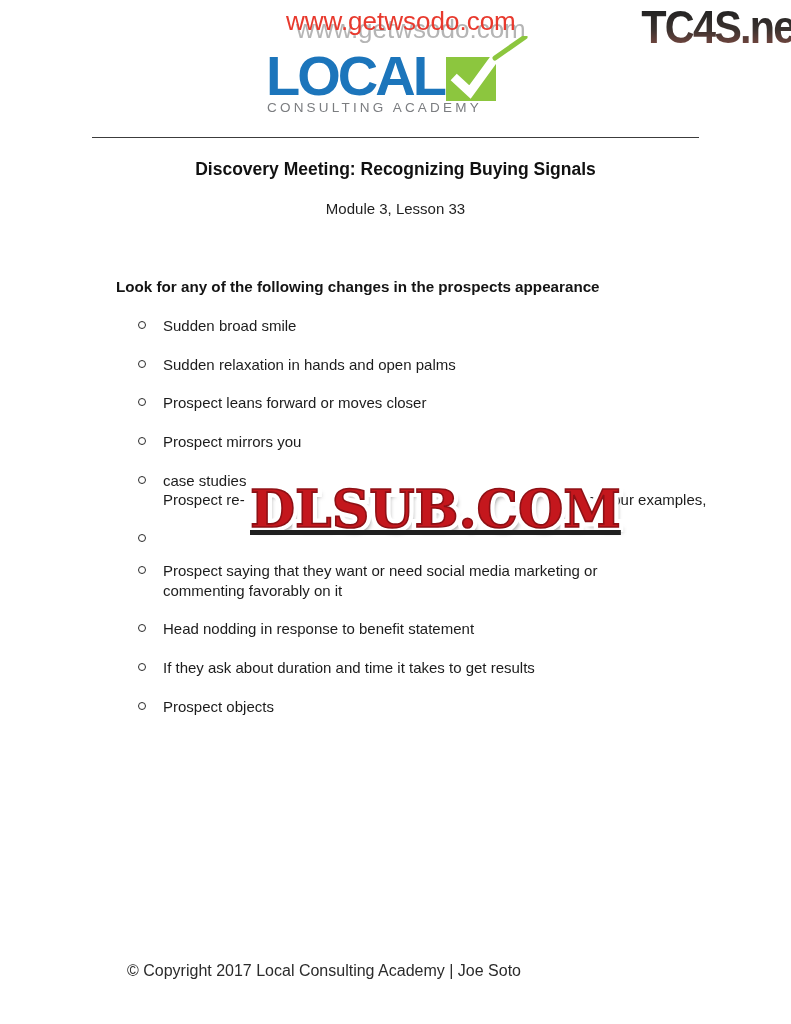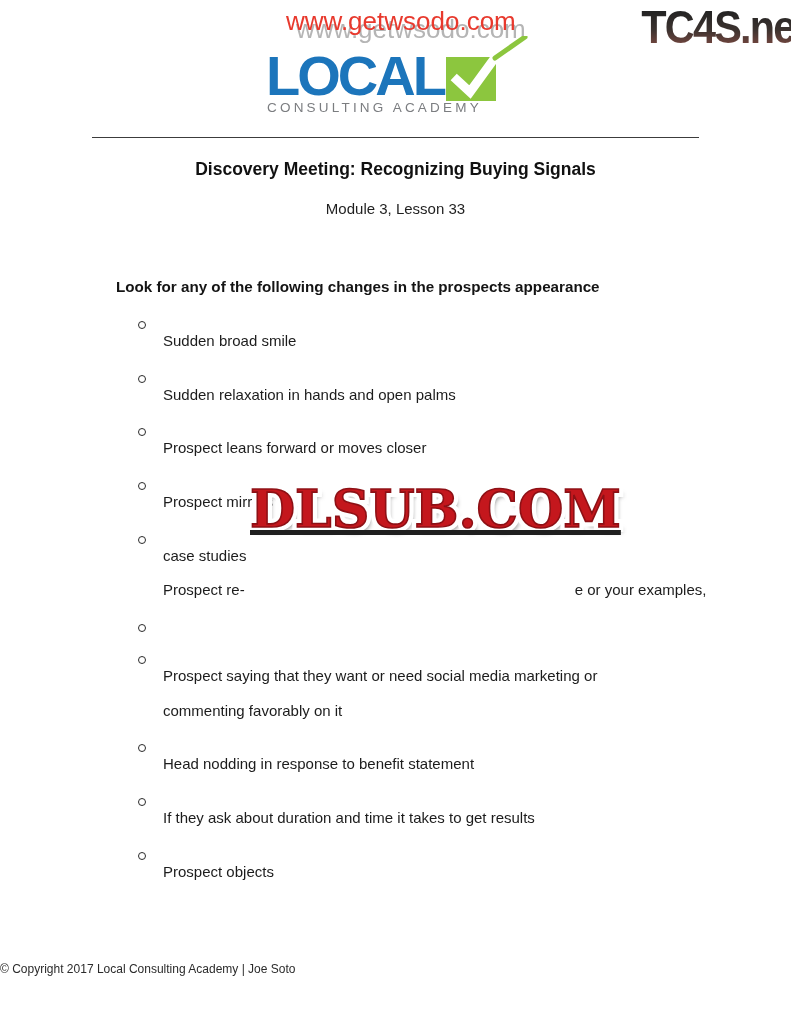--- a/index.html
+++ b/index.html
@@ -56,41 +56,41 @@
   .content{position:absolute;left:116px;top:277px;width:600px;}
   .section-heading{font-size:15.2px;font-weight:700;line-height:19px;margin-bottom:20px;color:#141414;}
   .bullet-item{display:flex;align-items:flex-start;margin-bottom:19.3px;}
   .bullet-marker{
     flex:0 0 auto;
     width:8px;height:8px;border:1.4px solid #2b2b2b;border-radius:50%;
     margin:5px 0 0 22px;box-sizing:border-box;
     background:transparent;
   }
   .bullet-text{margin-left:17px;font-size:15px;line-height:19.4px;color:#1c1c1c;}
-  .bline{display:block;margin-top:15px;}
+  .bline{display:block;}
   .nowrap{white-space:nowrap;}
   .covered-gap{display:inline-block;width:330px;height:1px;}
 
   
   .dlsub{
     position:absolute;left:250px;top:483px;
     font-family:"DejaVu Serif", serif;font-weight:700;
     font-size:52px;line-height:52px;letter-spacing:0px;white-space:nowrap;text-decoration:underline;
   }
   .dlsub .back{
     position:absolute;left:0;top:0;color:#ffffff;
     -webkit-text-stroke:10px #ffffff;
     text-shadow:4px 5px 4px rgba(90,90,90,0.65);
   }
   .dlsub .front{position:relative;color:#c4171d;-webkit-text-stroke:1.6px #8d1015;}
 
   
   .footer{
-    position:absolute;left:0;top:962px;width:648px;
-    font-size:12px;color:#2b2b2b;
+    position:absolute;left:0;top:962px;width:648px;text-align:center;
+    font-size:16px;color:#2b2b2b;
   }
 
   
   .traders{
     position:absolute;right:2px;top:1035px;
     font-family:"DejaVu Sans", sans-serif;font-weight:700;font-style:italic;
     font-size:33px;line-height:38px;white-space:nowrap;
   }
   .traders .back{
     position:absolute;left:0;top:0;color:#ffffff;

